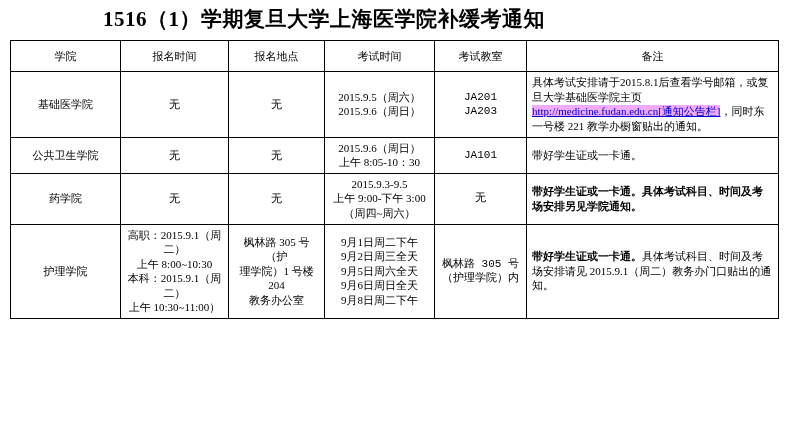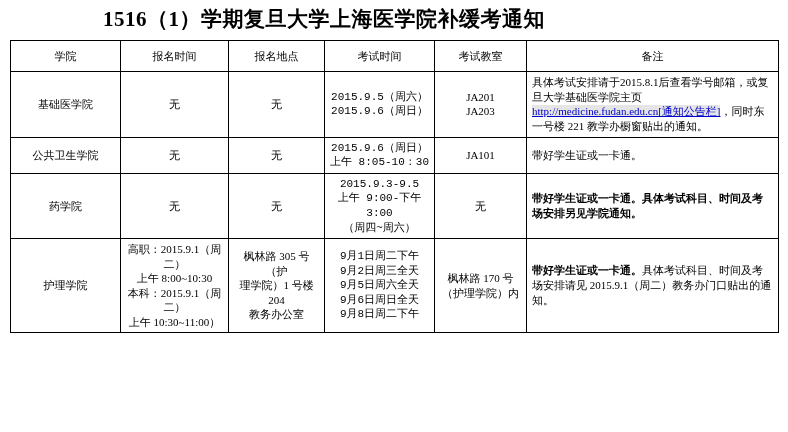--- a/index.html
+++ b/index.html
@@ -62,37 +62,37 @@
     text-align: center;
     padding-left: 6px;
   }
   td.regtime, td.regplace {
     text-align: center;
     font-size: 11px;
   }
   td.examtime {
     text-align: center;
     font-size: 11px;
-    font-family: Liberation Mono, monospace;
   }
   td.examroom {
     text-align: center;
     font-weight: bold;
     font-size: 11px;
+    font-family: Liberation Mono, monospace;
   }
   td.remark {
     text-align: left;
     font-size: 11px;
     line-height: 1.34;
   }
   .bold { font-weight: bold; }
   .link {
     color: #0000cc;
     text-decoration: underline;
-    background: #e5e5e5;
+    background: #f0abfc;
   }
   .line { display: block; }
   .rowtall { height: 56px; }
 </style>
 </head>
 <body>
 
 <div class="page">
 
   <div class="doc-title">1516（1）学期复旦大学上海医学院补缓考通知</div>
@@ -178,21 +178,21 @@
           <span class="line">教务办公室</span>
         </td>
         <td class="examtime bold">
           <span class="line">9月1日周二下午</span>
           <span class="line">9月2日周三全天</span>
           <span class="line">9月5日周六全天</span>
           <span class="line">9月6日周日全天</span>
           <span class="line">9月8日周二下午</span>
         </td>
         <td class="examroom">
-          <span class="line">枫林路 170 号</span>
+          <span class="line">枫林路 305 号</span>
           <span class="line">（护理学院）内</span>
         </td>
         <td class="remark"><span class="bold">带好学生证或一卡通。</span><span>具体考试科目、时间及考场安排请见 2015.9.1（周二）教务办门口贴出的通知。</span></td>
       </tr>
 
     </tbody>
   </table>
 </div>
 
 </body></html>

